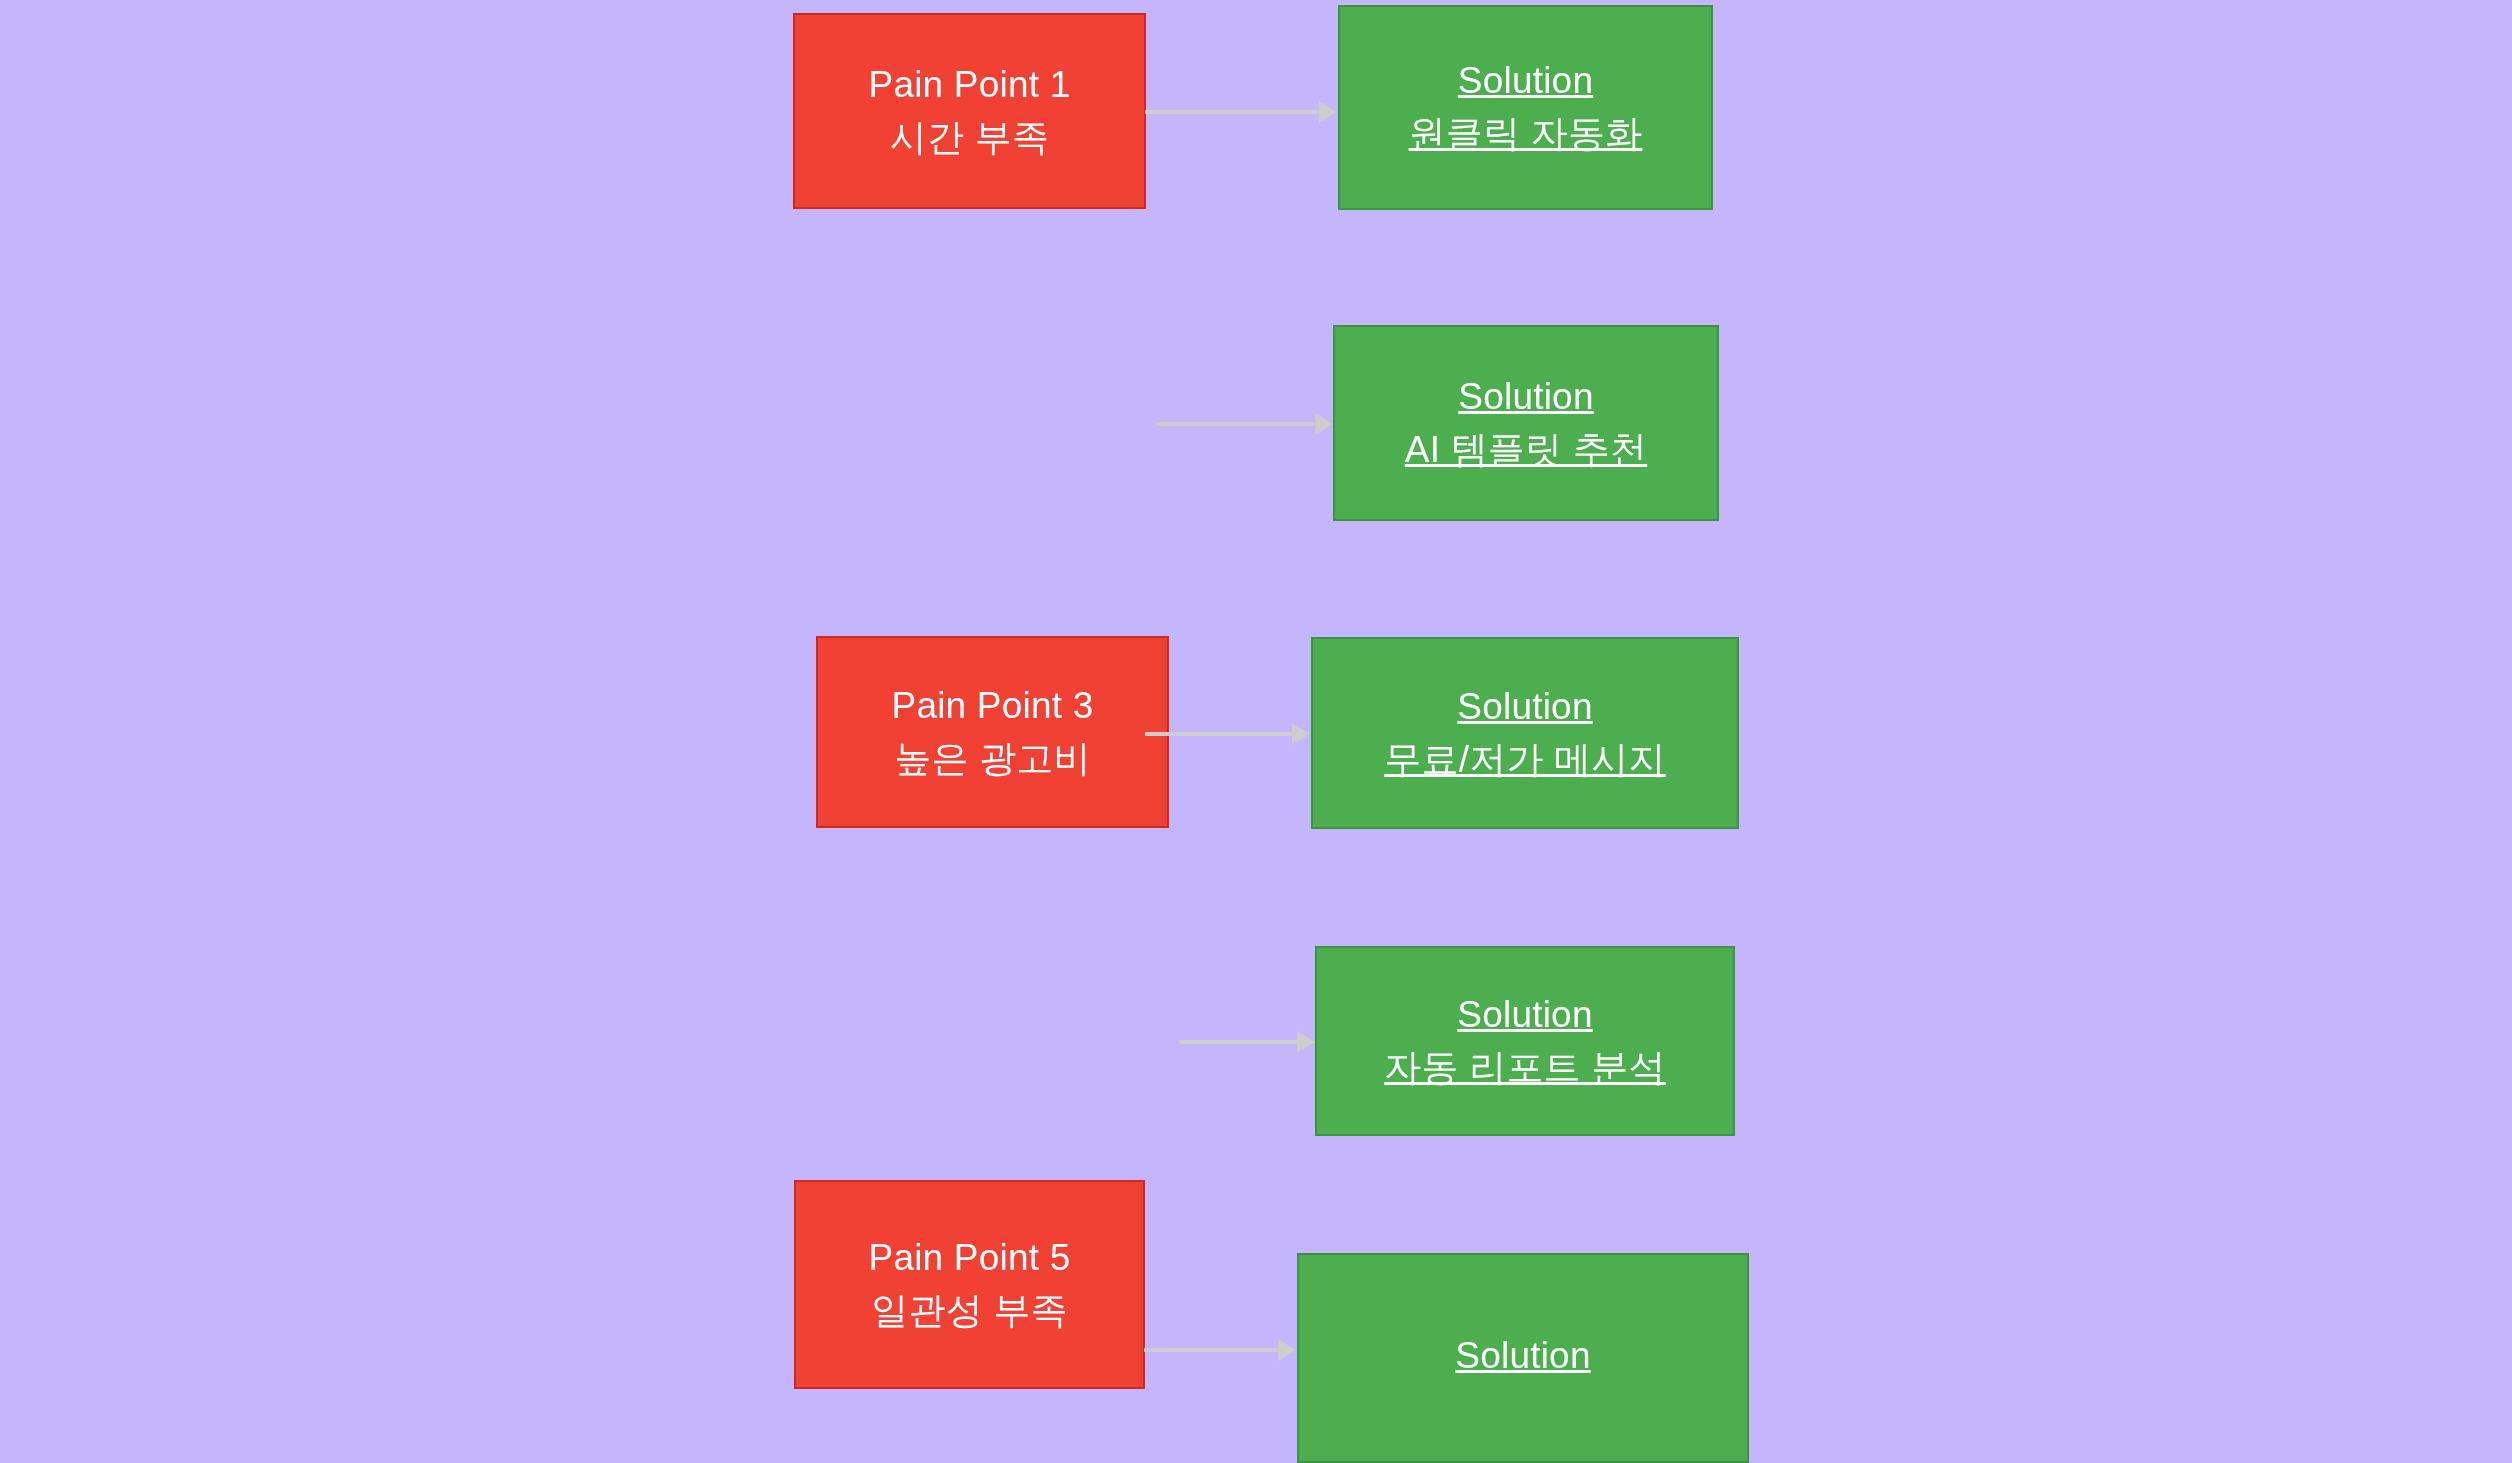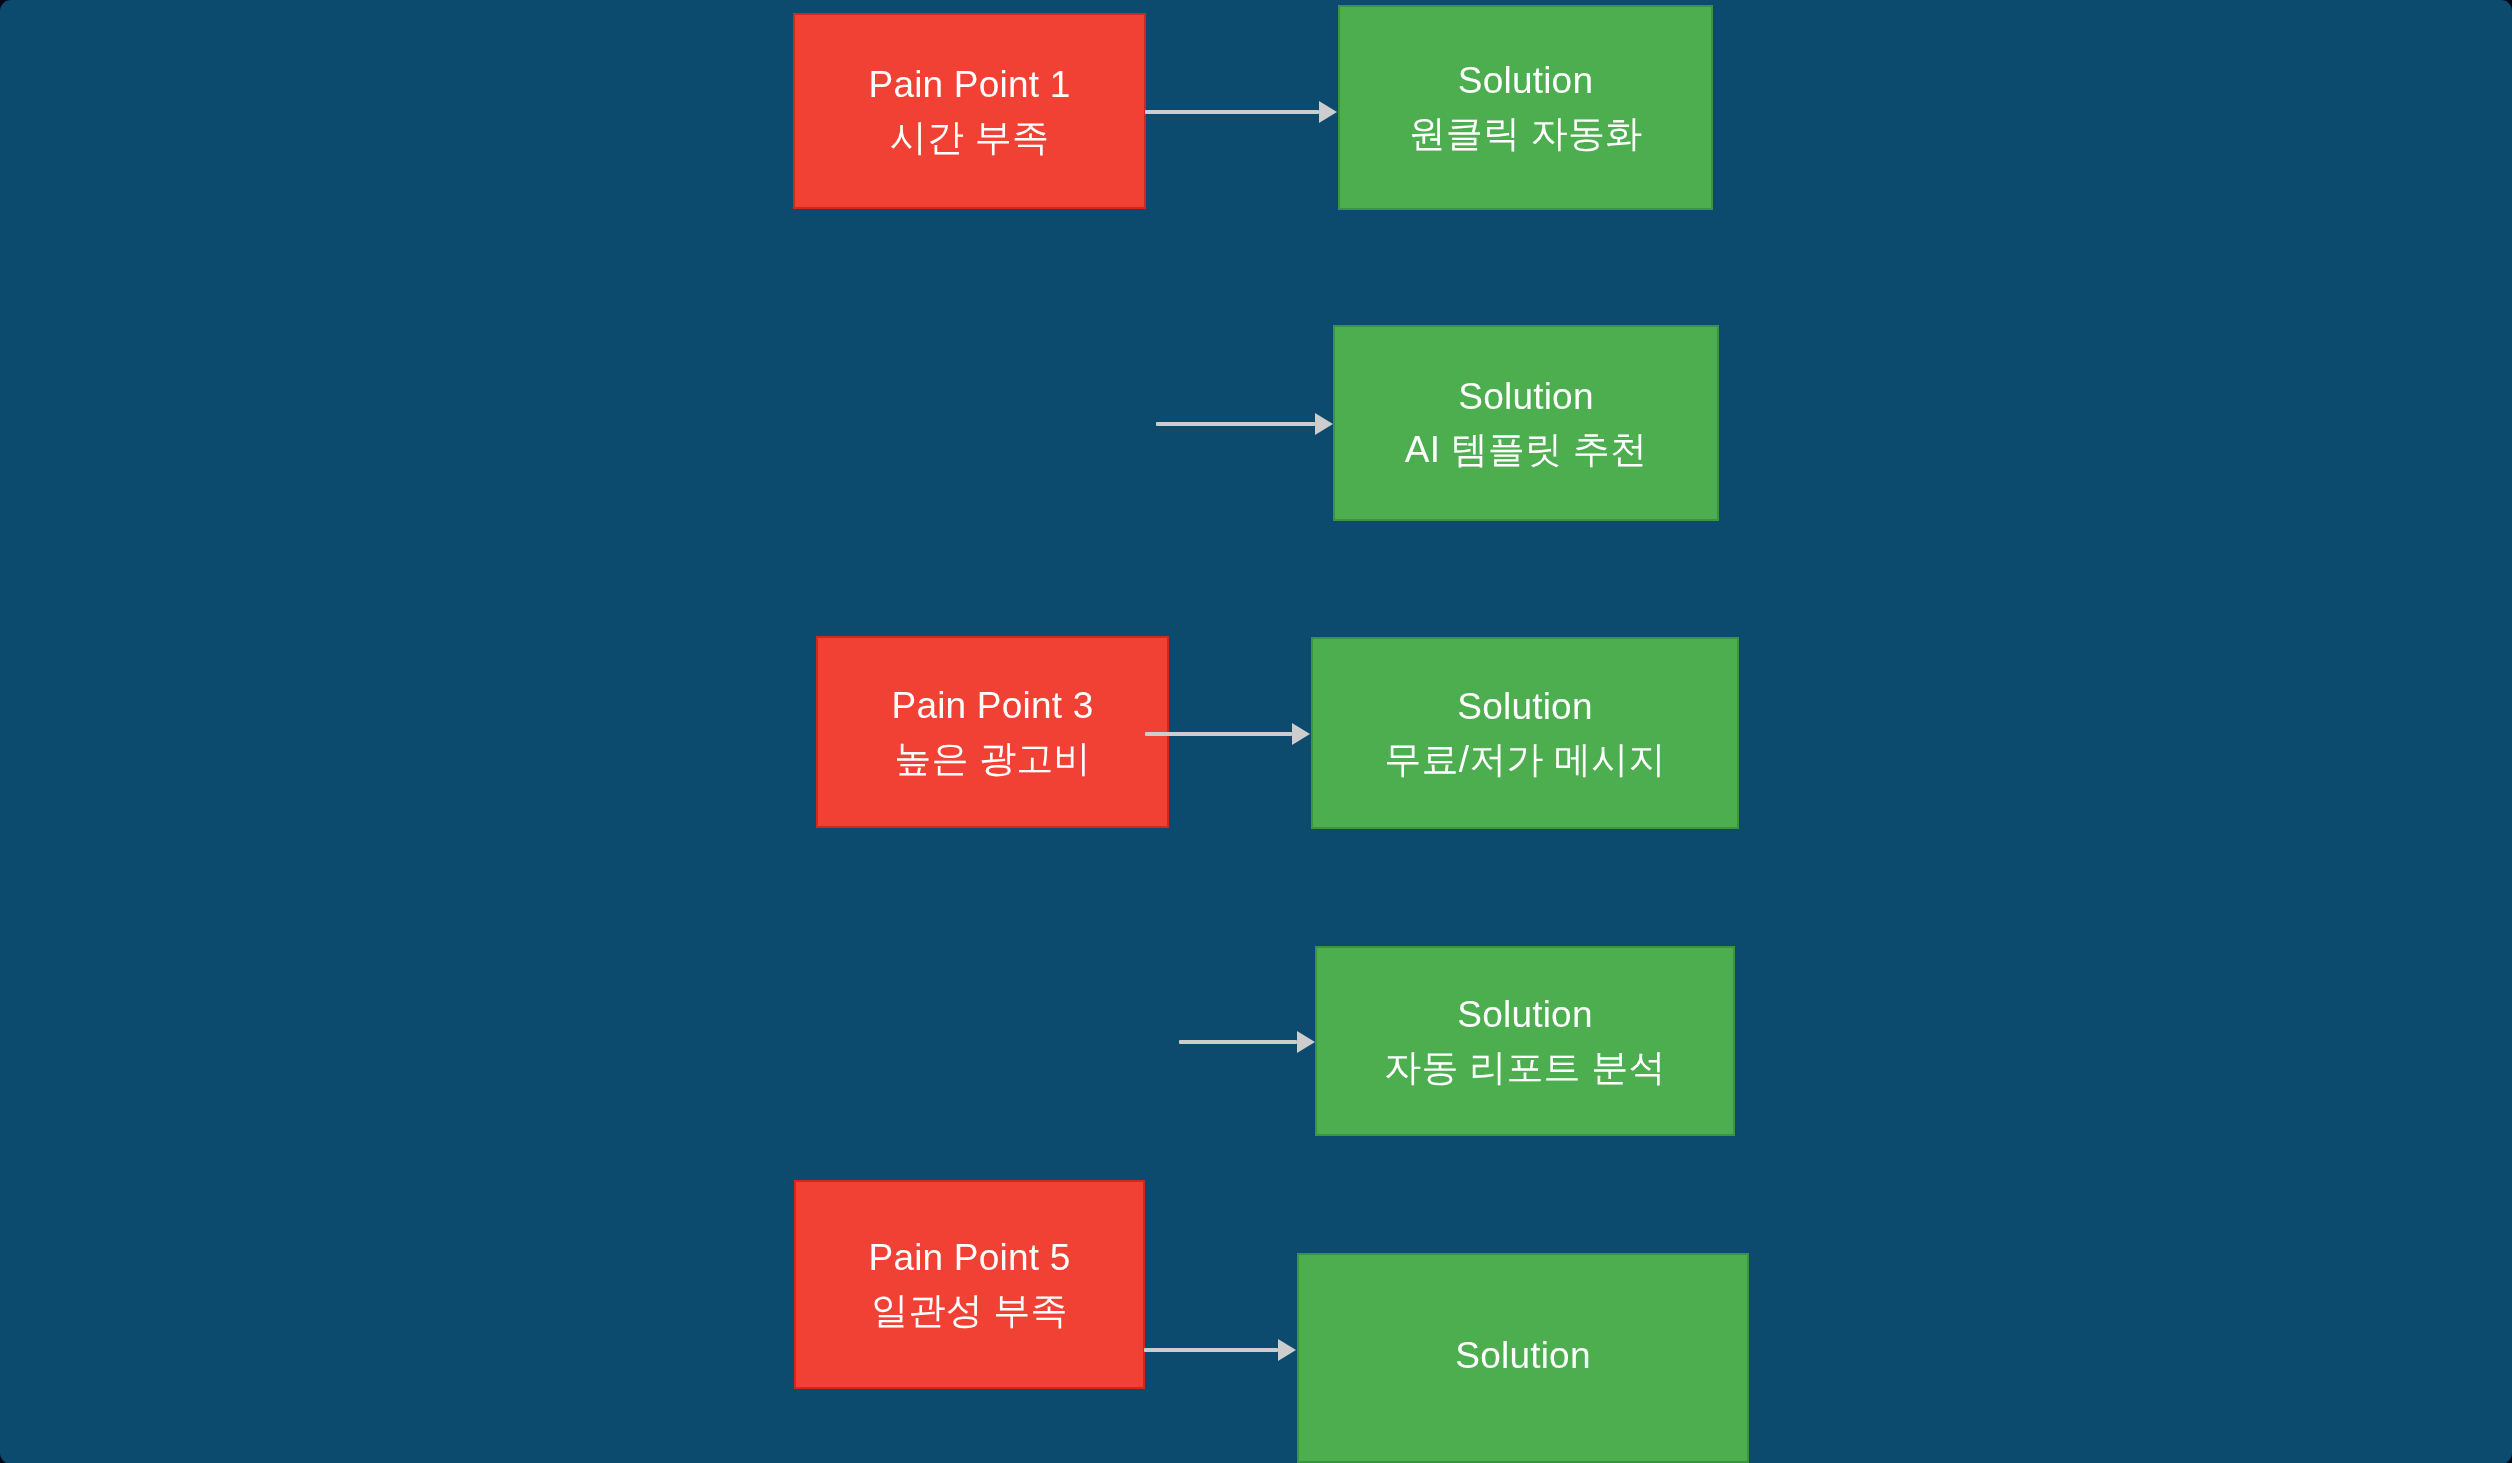--- a/index.html
+++ b/index.html
@@ -43,20 +43,21 @@
   }
   .node .line1 { margin-bottom: 3.7px; }
 
   .node.pain {
     background: #f04134;
     border: 2.8px solid #d0291c;
   }
   .node.solution {
     background: #4cae4f;
     border: 2.8px solid #3b9440;
+    text-decoration: underline;
   }
 
   
   .edge {
     position: absolute;
     height: 22px;
     pointer-events: none;
   }
   .edge .shaft {
     position: absolute;
@@ -72,21 +73,21 @@
     width: 0;
     height: 0;
     border-top: 11px solid transparent;
     border-bottom: 11px solid transparent;
     border-left: 18.5px solid #cdcdcd;
   }
 </style>
 </head>
 <body>
 
-<div id="diagram" style="background: #0c4a6e; border-radius: 11px;">
+<div id="diagram" style="background: #c4b5fd;">
 
   <div class="node pain" style="left: 793px; top: 13px; width: 353px; height: 196px; background: rgb(240, 65, 52); border-color: rgb(208, 41, 28); color: rgb(255, 255, 255);">
     <span class="line1">Pain Point 1</span>
     <span class="line2">시간 부족</span>
   </div>
   <div class="edge" style="left: 1145px; top: 101px; width: 193px;">
     <span class="shaft" style="width: 174px; background: rgb(205, 205, 205);"></span>
     <span class="head" style="left: 174px; border-left-color: rgb(205, 205, 205);"></span>
   </div>
   <div class="node solution" style="left: 1338px; top: 4.6px; width: 375px; height: 205px; background: rgb(76, 174, 79); border-color: rgb(59, 148, 64); color: rgb(255, 255, 255);">

